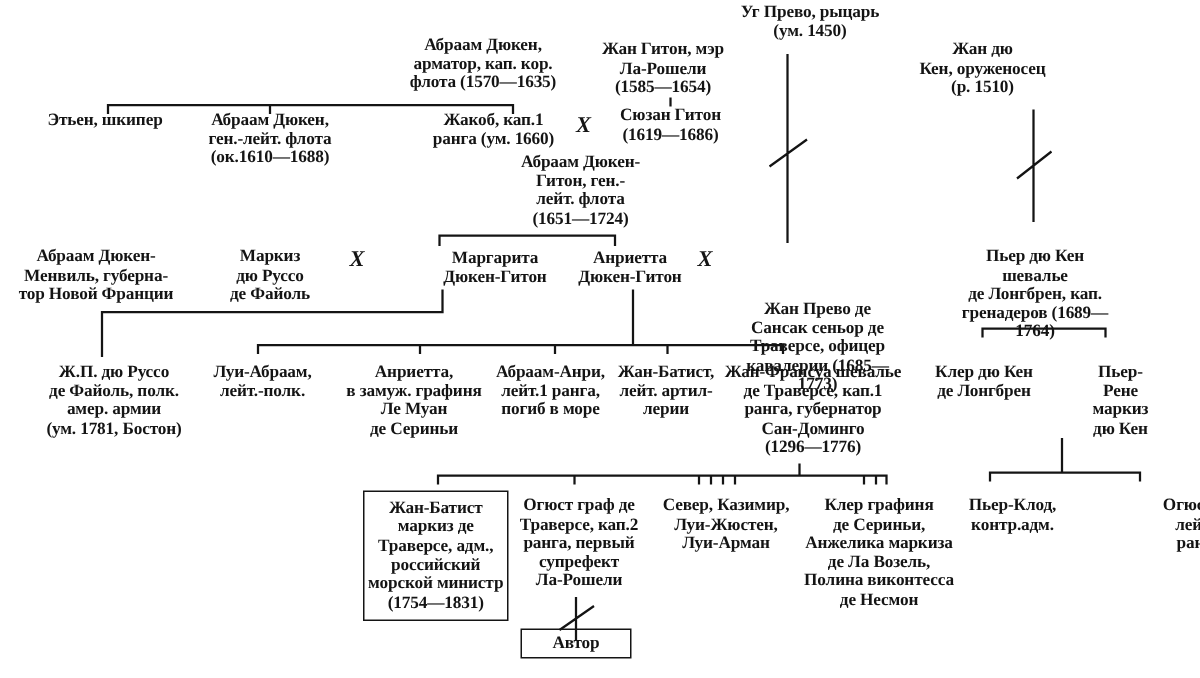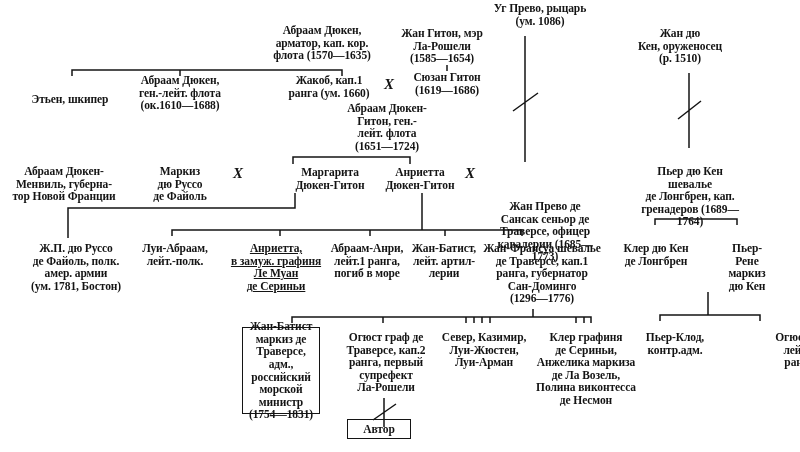--- a/index.html
+++ b/index.html
@@ -95,26 +95,26 @@
     </g>
   </svg>
 
   <div class="node" style="left:322px;top:24px;">Абраам Дюкен,
 арматор, кап. кор.
 флота (1570—1635)</div>
   <div class="node" style="left:442px;top:27px;">Жан Гитон, мэр
 Ла-Рошели
 (1585—1654)</div>
   <div class="node" style="left:540px;top:2px;">Уг Прево, рыцарь
-(ум. 1086)</div>
-  <div class="node" style="left:680px;top:27px;">Жан дю
+(ум. 1450)</div>
+  <div class="node" style="left:655px;top:27px;">Жан дю
 Кен, оруженосец
 (р. 1510)</div>
 
-  <div class="node" style="left:70px;top:74px;margin-top:19px;">Этьен, шкипер</div>
+  <div class="node" style="left:70px;top:74px;">Этьен, шкипер</div>
   <div class="node" style="left:180px;top:74px;">Абраам Дюкен,
 ген.-лейт. флота
 (ок.1610—1688)</div>
   <div class="node" style="left:329px;top:74px;">Жакоб, кап.1
 ранга (ум. 1660)</div>
   <div class="xmark" style="left:389px;top:76px;">X</div>
   <div class="node" style="left:447px;top:71px;">Сюзан Гитон
 (1619—1686)</div>
   <div class="node" style="left:387px;top:102px;">Абраам Дюкен-
 Гитон, ген.-
@@ -142,42 +142,42 @@
 де Лонгбрен, кап.
 гренадеров (1689—
 1764)</div>
 
   <div class="node" style="left:76px;top:242px;">Ж.П. дю Руссо
 де Файоль, полк.
 амер. армии
 (ум. 1781, Бостон)</div>
   <div class="node" style="left:175px;top:242px;text-align:center;">Луи-Абраам,
 лейт.-полк.</div>
-  <div class="node" style="left:276px;top:242px;text-decoration:underline;">Анриетта,
+  <div class="node" style="left:276px;top:242px;">Анриетта,
 в замуж. графиня
 Ле Муан
 де Сериньи</div>
   <div class="node" style="left:367px;top:242px;">Абраам-Анри,
 лейт.1 ранга,
 погиб в море</div>
   <div class="node" style="left:444px;top:242px;">Жан-Батист,
 лейт. артил-
 лерии</div>
   <div class="node" style="left:542px;top:242px;">Жан-Франсуа шевалье
 де Траверсе, кап.1
 ранга, губернатор
 Сан-Доминго
 (1296—1776)</div>
   <div class="node" style="left:656px;top:242px;">Клер дю Кен
 де Лонгбрен</div>
   <div class="node" style="left:735px;top:242px;margin-left:12px;">Пьер-Рене
 маркиз
 дю Кен</div>
 
-  <div class="node boxed" style="left:242px;top:327px;width:78px;height:87px;">Жан-Батист
+  <div class="node boxed" style="left:242px;top:327px;width:97px;height:87px;">Жан-Батист
 маркиз де
 Траверсе, адм.,
 российский
 морской министр
 (1754—1831)</div>
   <div class="node" style="left:386px;top:331px;">Огюст граф де
 Траверсе, кап.2
 ранга, первый
 супрефект
 Ла-Рошели</div>
@@ -188,15 +188,15 @@
 де Сериньи,
 Анжелика маркиза
 де Ла Возель,
 Полина виконтесса
 де Несмон</div>
   <div class="node" style="left:675px;top:331px;">Пьер-Клод,
 контр.адм.</div>
   <div class="node" style="left:799px;top:331px;">Огюстен,
 лейт.1 ранга</div>
 
-  <div class="node boxed" style="left:347px;top:419px;width:64px;height:20px;">Автор</div>
+  <div class="node boxed" style="left:347px;top:419px;width:74px;height:20px;">Автор</div>
 
 </div>
 
 </body></html>

